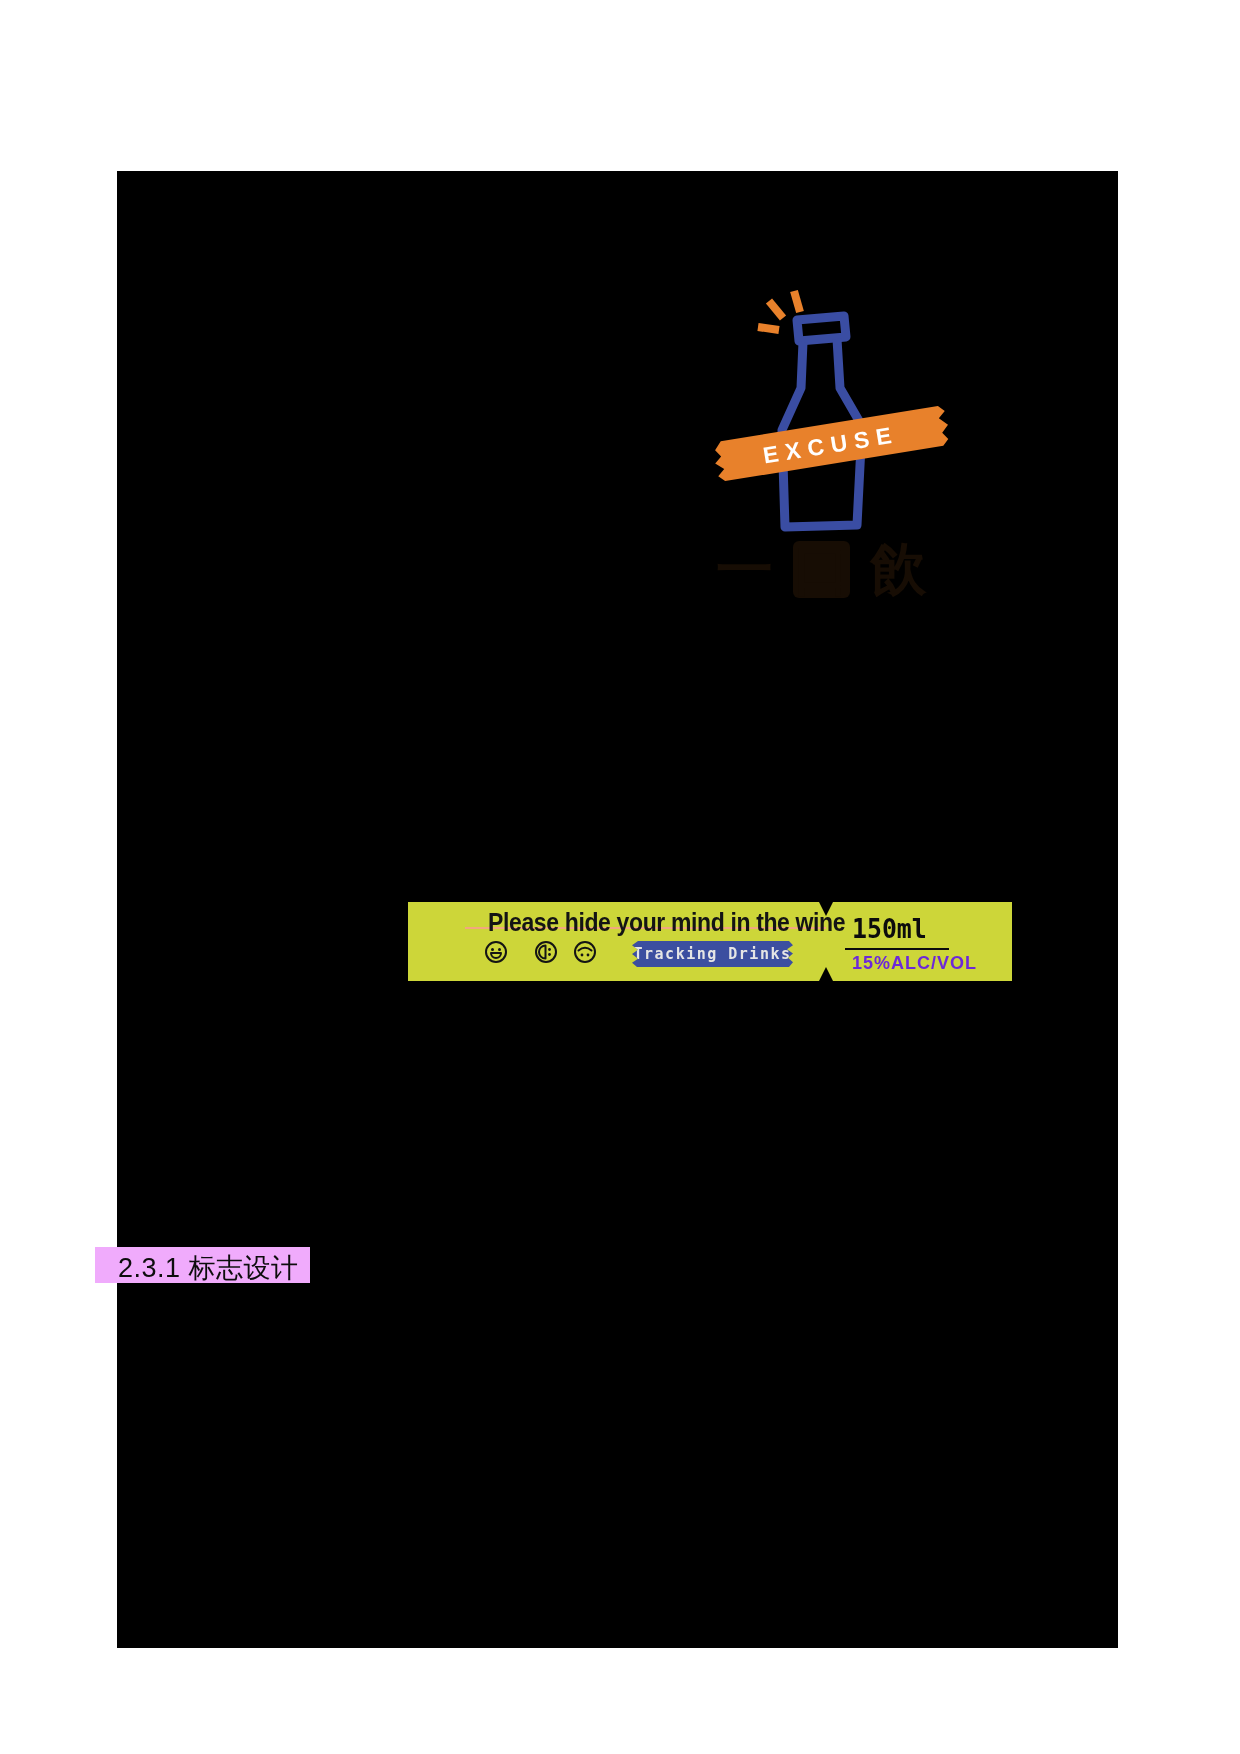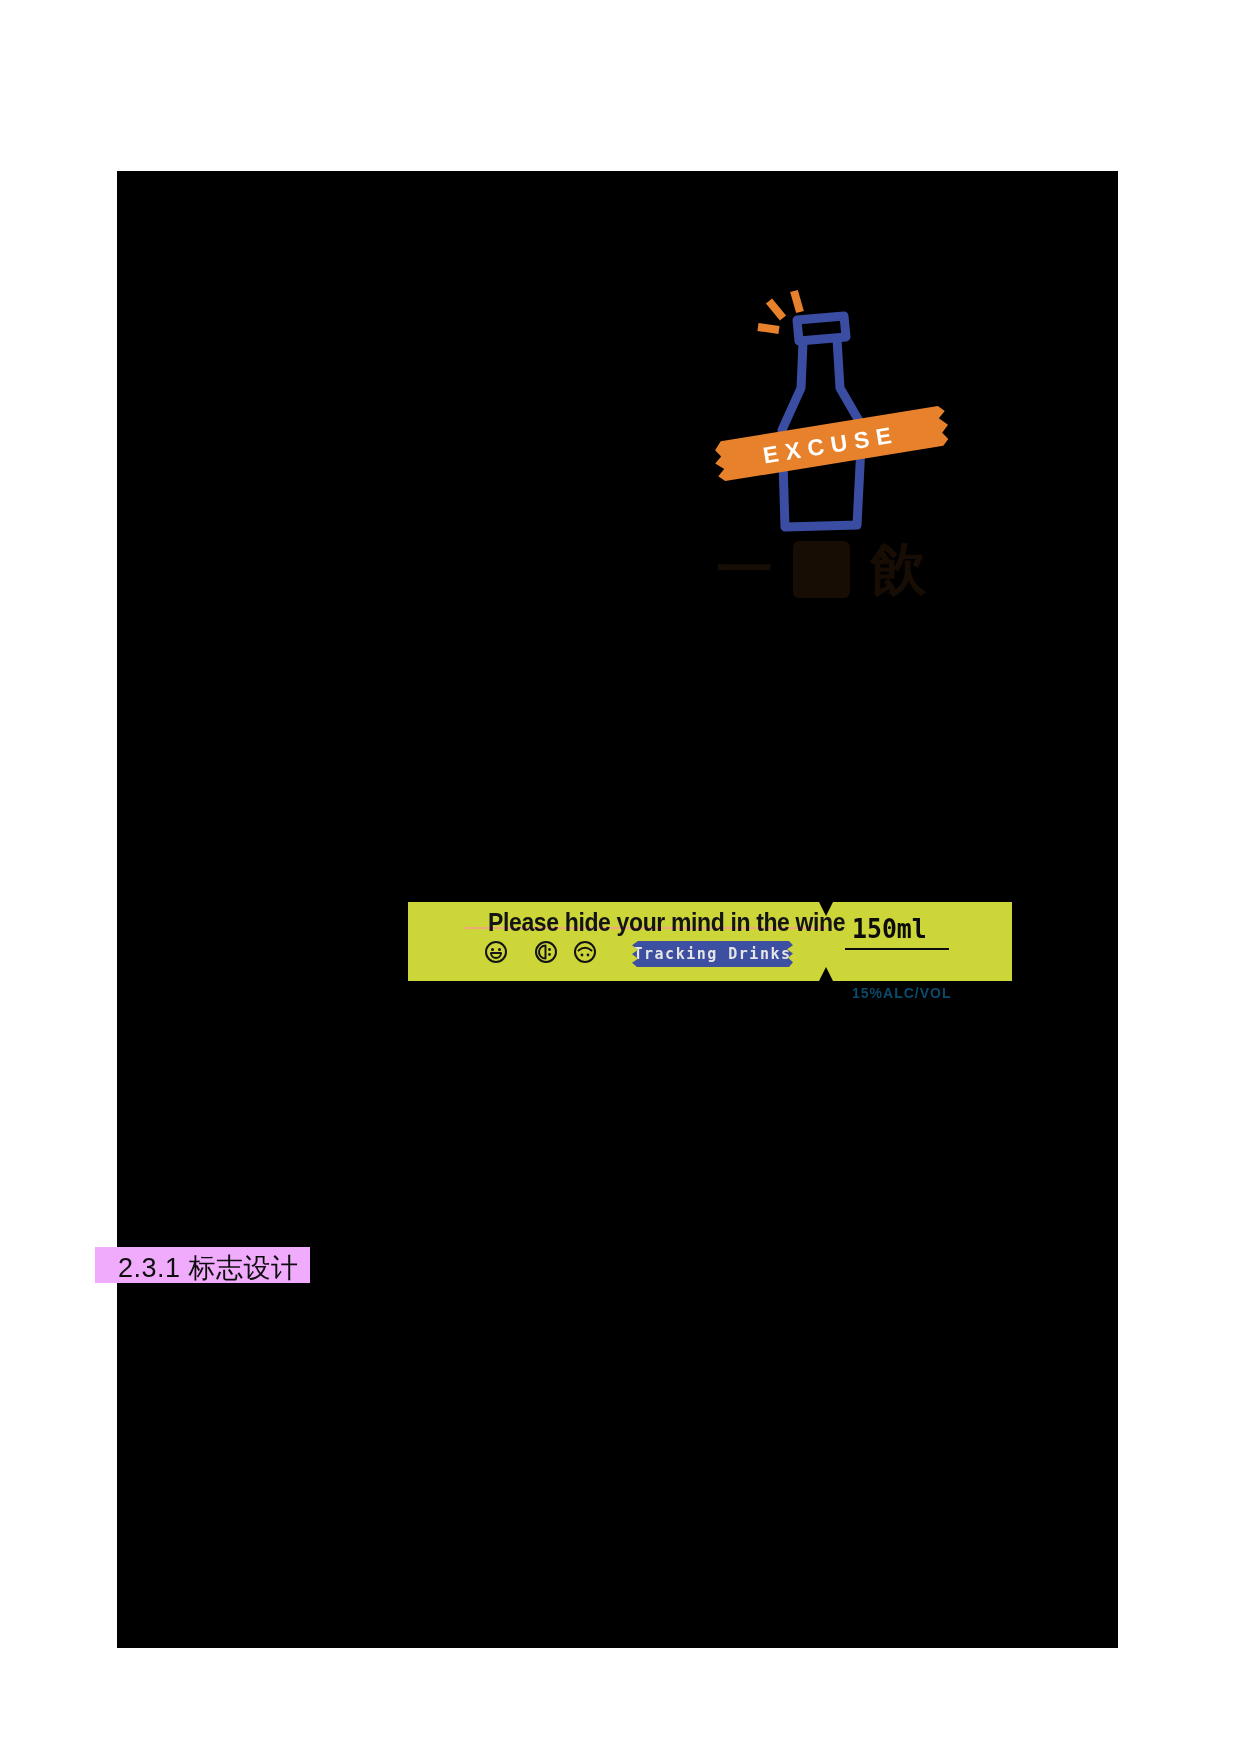--- a/index.html
+++ b/index.html
@@ -32,22 +32,22 @@
   .notch-top{position:absolute;left:411px;top:0;width:0;height:0;
              border-left:7px solid transparent;border-right:7px solid transparent;
              border-top:14px solid #000000;}
   .notch-bottom{position:absolute;left:411px;bottom:0;width:0;height:0;
              border-left:7px solid transparent;border-right:7px solid transparent;
              border-bottom:14px solid #000000;}
   .volume{position:absolute;left:444px;top:11px;font-family:"DejaVu Sans Mono",monospace;
           font-size:27px;font-weight:bold;color:#0c0c0c;transform:scaleX(0.92);
           transform-origin:left;white-space:nowrap;}
   .vol-rule{position:absolute;left:437px;top:46px;width:104px;height:2px;background:#0c0c0c;}
-  .alcohol{position:absolute;left:444px;top:51px;font-size:14px;font-weight:600;
-           letter-spacing:1px;color:#0c4a6e;white-space:nowrap;margin-top:32px;}
+  .alcohol{position:absolute;left:444px;top:51px;font-size:18px;font-weight:600;
+           letter-spacing:1px;color:#6d28d9;white-space:nowrap;}
 
   
   .heading-band{position:absolute;left:95px;top:1247px;width:215px;height:36px;background:#f0abfc;}
   .heading-text{position:absolute;left:23px;top:3px;font-size:27px;color:#0d0d0d;
                 letter-spacing:0.5px;white-space:nowrap;}
 </style>
 </head>
 <body>
 
 <div class="page">

